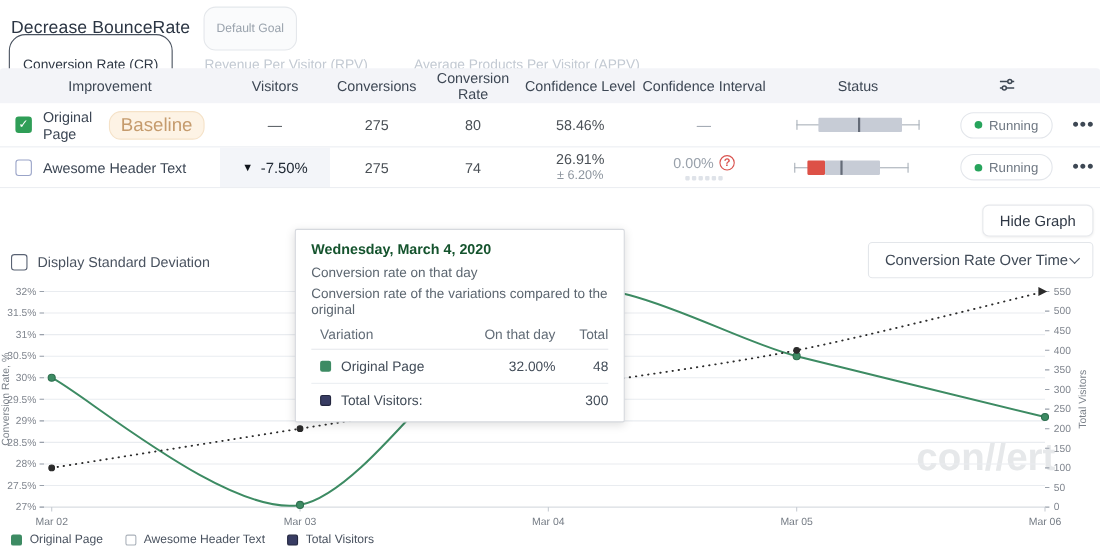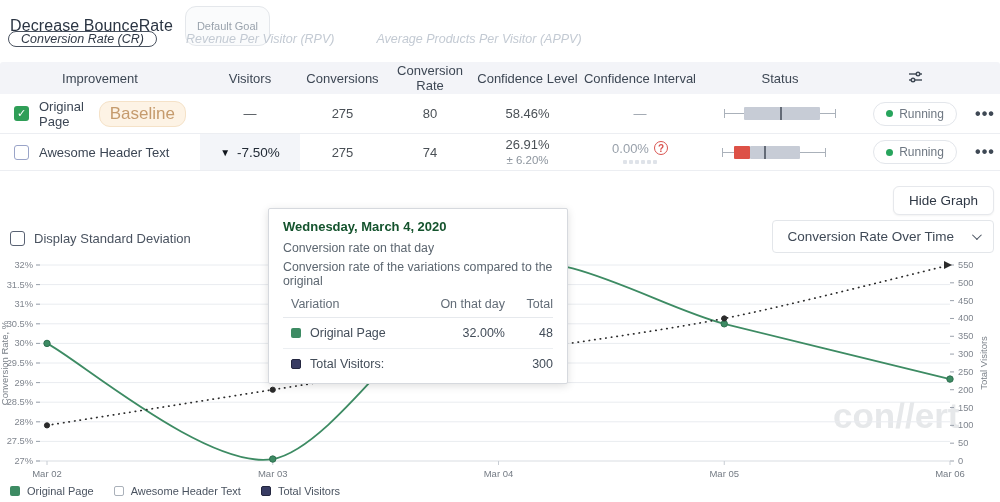--- a/index.html
+++ b/index.html
@@ -5,21 +5,21 @@
   * { box-sizing: border-box; }
   body { margin:0; background:#fff; font-family:"Liberation Sans", sans-serif; color:#3c4654; }
   .app { position:relative; width:1000px; height:502px; overflow:hidden; background:#fff; }
 
   
   .page-head { position:absolute; top:6px; left:10px; display:flex; align-items:center; gap:12px; }
   .page-title { font-size:16px; color:#2b3543; font-weight:500; letter-spacing:.1px; }
   .goal-badge { font-size:11px; color:#9aa3ad; border:1px solid #e4e7eb; background:#fafbfc; border-radius:11px; padding:13px 11px; }
 
   .tabs { position:absolute; top:31px; left:8px; display:flex; align-items:center; gap:16px; }
-  .tab { font-size:12.5px; color:#c3cad3; padding:0 12px; border:1px solid transparent; border-radius:15px; cursor:pointer;font-style:italic; }
+  .tab { font-size:12.5px; color:#c3cad3; padding:20px 12px; border:1px solid transparent; border-radius:15px; cursor:pointer; }
   .tab.active { border-color:#49525f; color:#2f3845; }
 
   
   .vtable { position:absolute; top:62px; left:0; width:1000px; font-size:13px; }
   .trow { display:grid; grid-template-columns:200px 100px 85px 90px 105px 120px 160px 110px 30px; align-items:center; }
   .thead { background:#f3f4f8; height:32px; color:#3d4754; border-radius:3px 3px 0 0; }
   .tbody-row1 { height:39px; background:#fff; }
   .tbody-row2 { height:38px; background:#fff; border-top:1px solid #eceef2; border-bottom:1px solid #eceef2; }
   .c { text-align:center; color:#4a5056; }
   .hc { text-align:center; }
@@ -49,21 +49,21 @@
   .ci .red { position:absolute; top:2px; height:13px; background:#dd5147; border-radius:1px; }
   .ci .med { position:absolute; top:2px; width:2px; height:13px; background:#646b77; }
 
   .status-pill { display:inline-flex; align-items:center; gap:6px; border:1px solid #e3e6eb; border-radius:14px; padding:4px 12px; font-size:12px; color:#6e7782; background:#fff; }
   .status-dot { width:7px; height:7px; border-radius:50%; background:#27a45c; }
   .menu-dots { text-align:center; font-size:16px; font-weight:bold; color:#3e4854; letter-spacing:1px; cursor:pointer; }
 
   
   .hide-btn { position:absolute; top:186px; right:6px; background:#fff; border:1px solid #e6e8ec; border-radius:6px; padding:6px 15px; font-size:13.5px; color:#2f3845; cursor:pointer; box-shadow:0 1px 2px rgba(0,0,0,.05); }
   .stddev { position:absolute; top:231px; left:10px; display:flex; align-items:center; gap:9px; font-size:13px; color:#4a5360; }
-  .metric-select { position:absolute; top:220px; right:6px; display:flex; align-items:center; gap:18px; background:#fff; border:1px solid #e3e6ea; border-radius:4px; padding:8px 14px; font-size:13.5px; color:#3f4956; cursor:pointer; }
+  .metric-select { position:absolute; top:220px; right:6px; display:flex; align-items:center; gap:1px; background:#fff; border:1px solid #e3e6ea; border-radius:4px; padding:8px 14px; font-size:13.5px; color:#3f4956; cursor:pointer; }
   .chev { width:7px; height:7px; border-right:1.5px solid #4a5360; border-bottom:1.5px solid #4a5360; transform:rotate(45deg) translateY(-2px); }
 
   
   .watermark { position:absolute; left:833px; top:396px; font-size:35px; font-weight:bold; color:#e6e8ea; letter-spacing:0; z-index:0; }
   #chart-svg { position:absolute; top:254px; left:0; z-index:1; }
   #chart-svg text { font-family:"Liberation Sans", sans-serif; }
 
   
   .tooltip { position:absolute; left:268px; top:208px; width:300px; background:#fff; border:1px solid #d6d9de; border-radius:2px; box-shadow:0 2px 9px rgba(0,0,0,.13); padding:10px 14px 4px; z-index:5; }
   .tt-title { font-size:13px; font-weight:bold; color:#14532d; margin-bottom:7px; }

